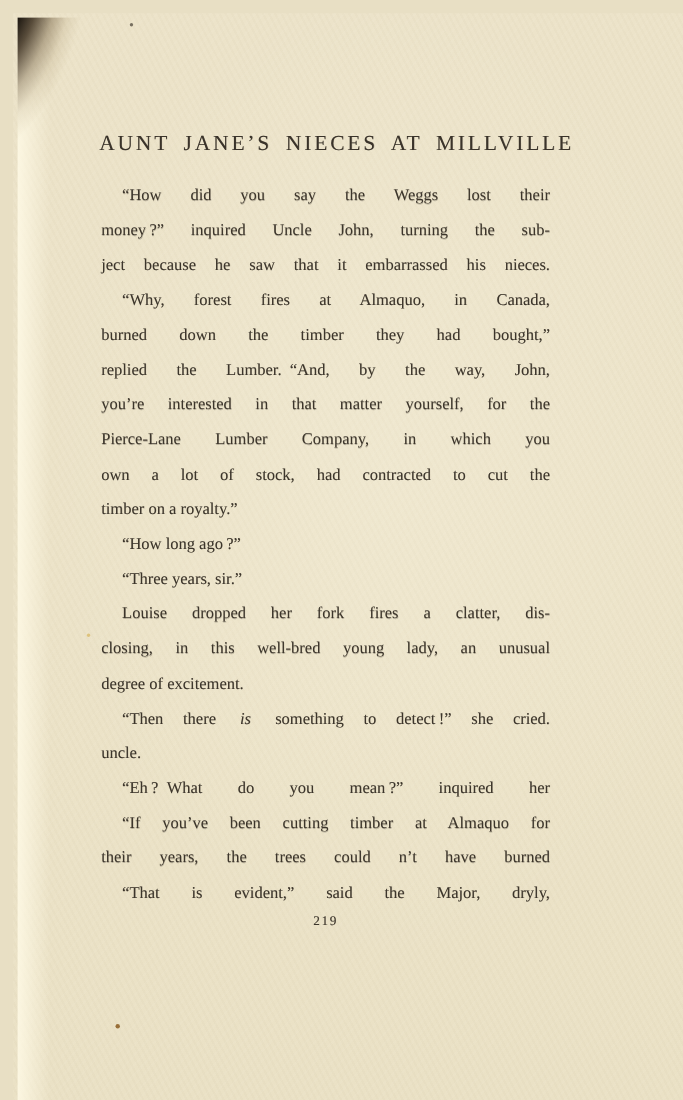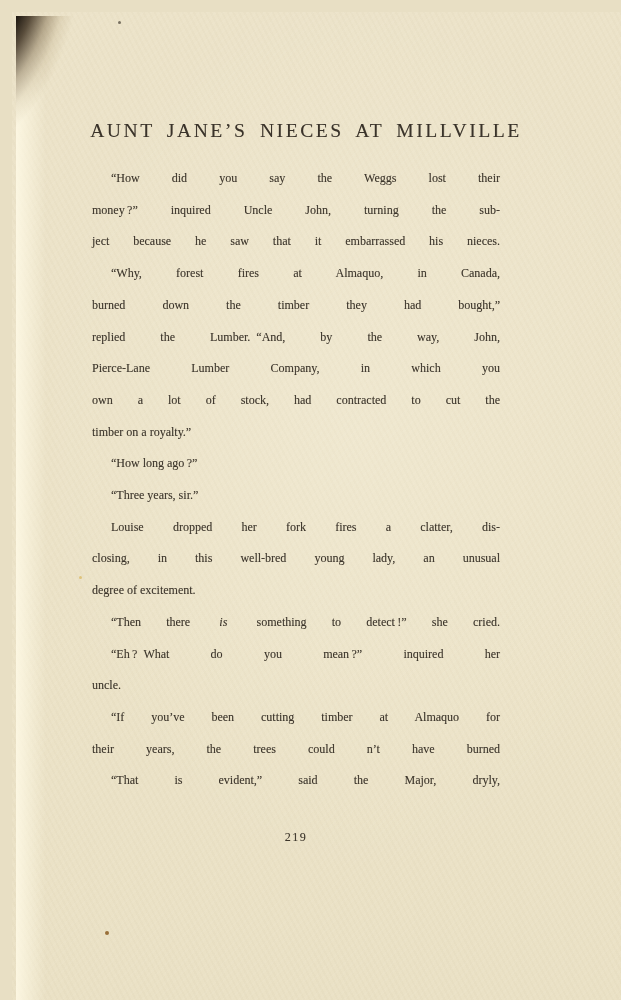--- a/index.html
+++ b/index.html
@@ -43,21 +43,21 @@
     letter-spacing: 2.6px;
     word-spacing: 5px;
     color: #3a332a;
     text-shadow: 0.3px 0.3px 0 rgba(58,51,42,0.35);
     white-space: nowrap;
   }
 
   .body-text {
     position: absolute;
     left: 68px; top: 145px; width: 424px;
-    font-size: 12px;
+    font-size: 15px;
     line-height: 27.7px;
     color: #3c352b;
     text-shadow: 0.25px 0.3px 0 rgba(60,52,42,0.30);
   }
 
   .line { text-align: left; }
   .line.j { text-align: justify; text-align-last: justify; }
   .line.indent { padding-left: 19px; }
   .line i { }
 
@@ -88,41 +88,42 @@
   <div class="body-text">
       <div>
         <div class="line j indent">“How did you say the Weggs lost their</div>
         <div class="line j">money ?” inquired Uncle John, turning the sub-</div>
         <div class="line j">ject because he saw that it embarrassed his nieces.</div>
       </div>
       <div>
         <div class="line j indent">“Why, forest fires at Almaquo, in Canada,</div>
         <div class="line j">burned down the timber they had bought,”</div>
         <div class="line j">replied the Lumber. “And, by the way, John,</div>
+        <div class="line j">you’re interested in that matter yourself, for the</div>
         <div class="line j">Pierce-Lane Lumber Company, in which you</div>
         <div class="line j">own a lot of stock, had contracted to cut the</div>
         <div class="line">timber on a royalty.”</div>
       </div>
       <div>
         <div class="line indent">“How long ago ?”</div>
       </div>
       <div>
         <div class="line indent">“Three years, sir.”</div>
       </div>
       <div>
         <div class="line j indent">Louise dropped her fork fires a clatter, dis-</div>
         <div class="line j">closing, in this well-bred young lady, an unusual</div>
         <div class="line">degree of excitement.</div>
       </div>
       <div>
         <div class="line j indent">“Then there <i>is</i> something to detect !” she cried.</div>
       </div>
       <div>
+        <div class="line">uncle.</div>
         <div class="line j indent">“Eh ? What do you mean ?” inquired her</div>
-        <div class="line">uncle.</div>
       </div>
       <div>
         <div class="line j indent">“If you’ve been cutting timber at Almaquo for</div>
         <div class="line j">their years, the trees could n’t have burned</div>
       </div>
       <div>
         <div class="line j indent">“That is evident,” said the Major, dryly,</div>
       </div>
     </div>
 

